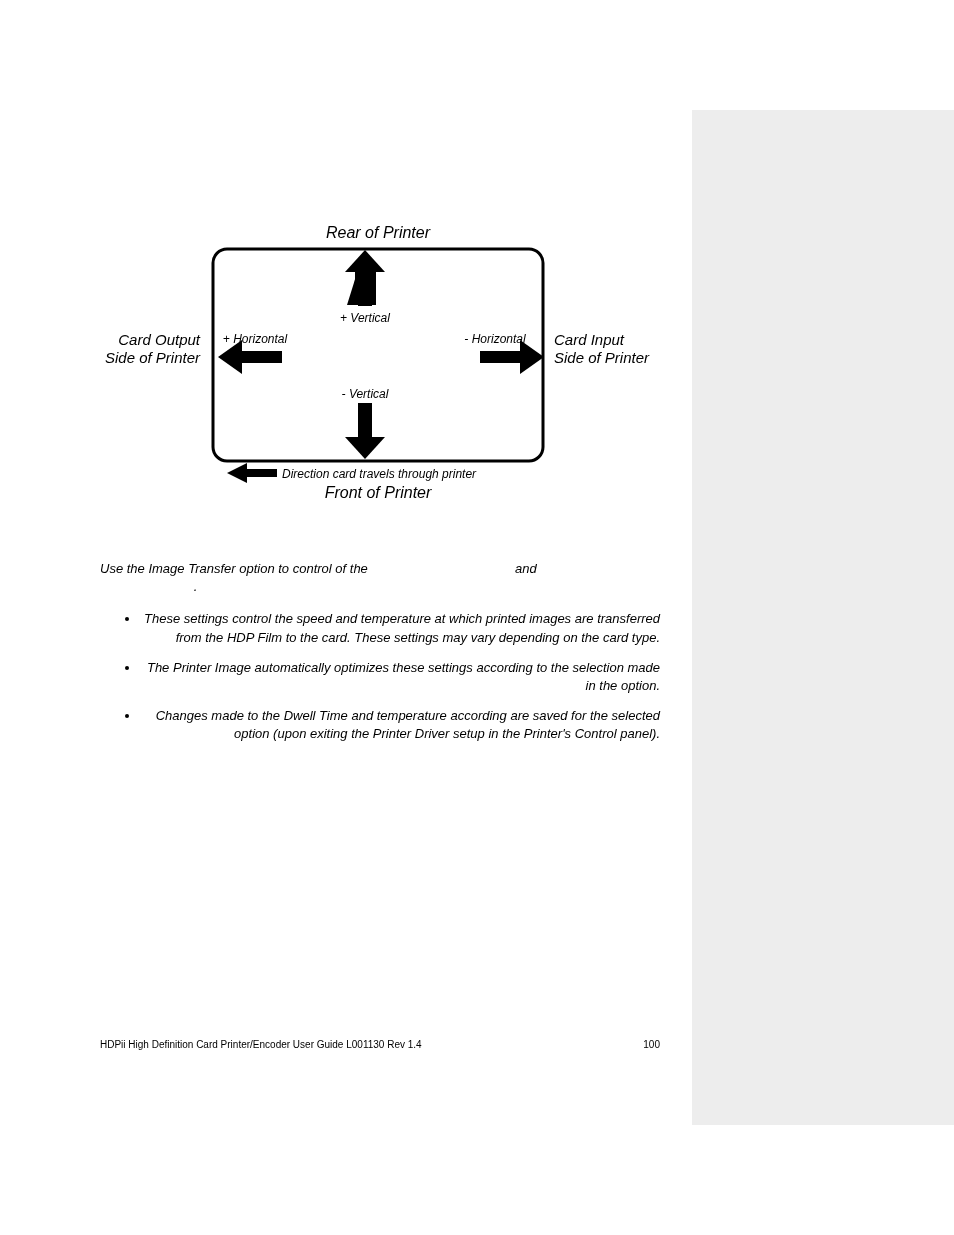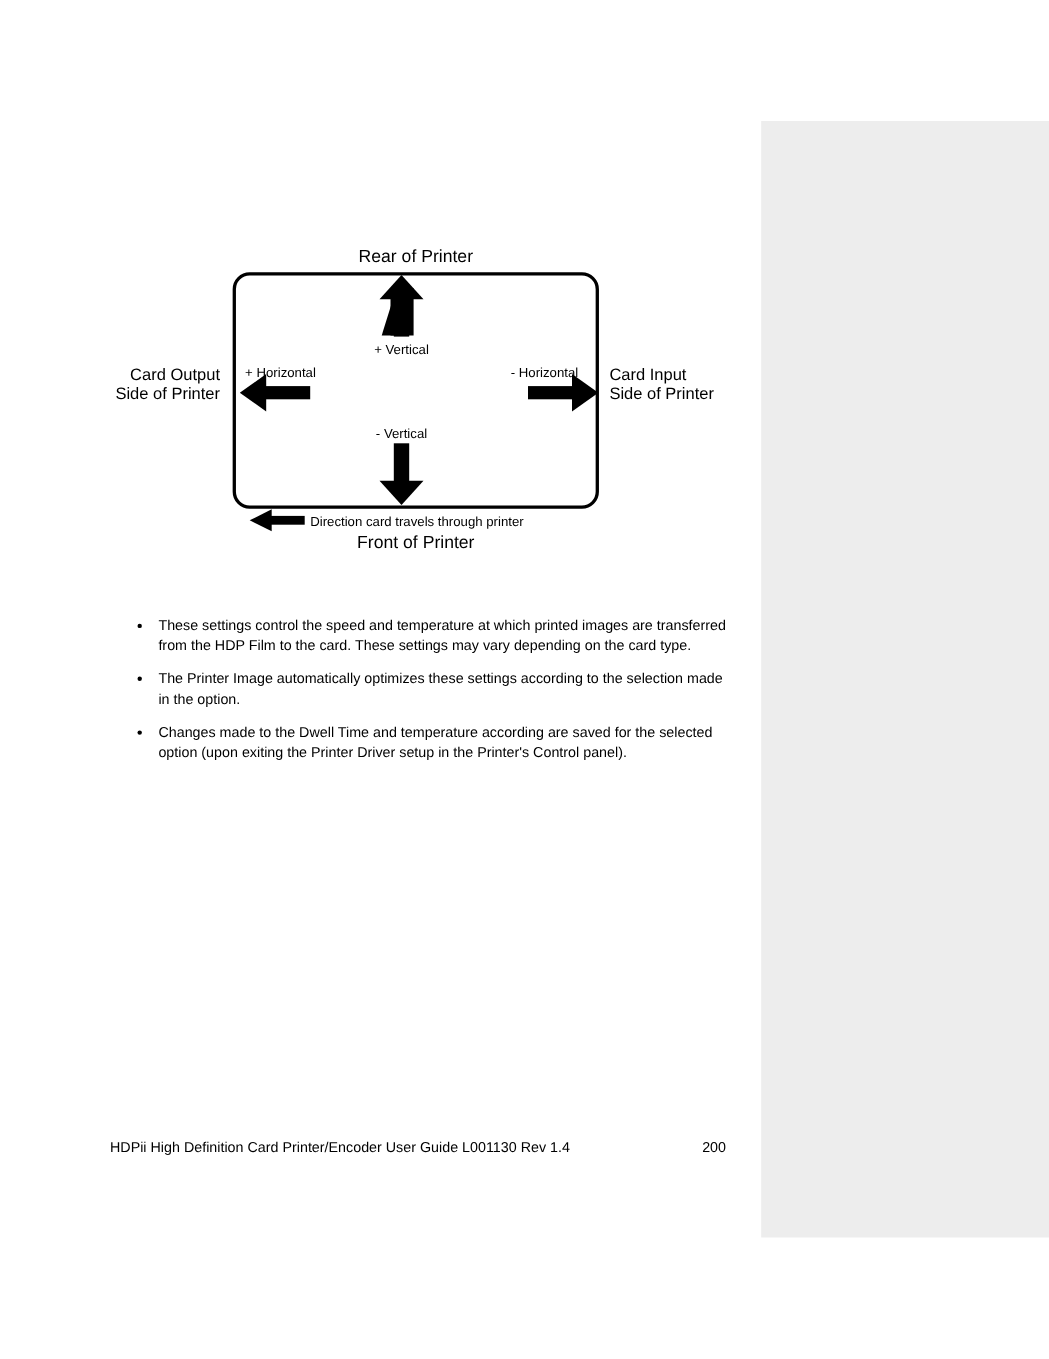--- a/index.html
+++ b/index.html
@@ -17,48 +17,50 @@
     right: 0;
     width: 262px;
     height: 1015px;
     background: #ededed;
   }
   .content {
     position: absolute;
     top: 110px;
     left: 100px;
     width: 560px;
+    font-style: italic;
   }
   .diagram-area {
     position: relative;
     width: 560px;
     height: 290px;
     margin-top: 110px;
     margin-bottom: 50px;
   }
   .intro {
     font-size: 13px;
     line-height: 1.4;
   }
   ul {
     padding-left: 40px;
     margin-top: 14px;
+    text-align: right;
   }
   ul li {
     font-size: 13px;
     line-height: 1.4;
     margin-bottom: 12px;
     padding-left: 4px;
   }
   .footer {
     position: absolute;
     bottom: 185px;
     left: 100px;
     width: 560px;
-    font-size: 13px;
+    font-size: 10px;
   }
   .footer-row { display: flex; justify-content: space-between; align-items: baseline; }
   .thick-arrow { stroke: none; fill: #000; }
   .box { fill: none; stroke: #000; stroke-width: 3; }
   .dlabel { font-family: Arial, Helvetica, sans-serif; }
 </style>
 </head>
 <body>
 
 <div class="gray-sidebar"></div>
@@ -104,27 +106,35 @@
       <text class="dlabel" x="395" y="123" font-size="12" text-anchor="middle">- Horizontal</text>
 
       <g>
         <rect x="145" y="249" width="32" height="8" fill="#000"></rect>
         <polygon fill="#000" points="147,243 147,263 127,253"></polygon>
       </g>
       <text class="dlabel" x="182" y="258" font-size="12" text-anchor="start">Direction card travels through printer</text>
     </svg>
   </div>
 
+  <p class="intro">
+    <span>Use the Image Transfer option to control of the </span>
+    <span style="display:inline-block;width:140px;"></span>
+    <span> and </span>
+    <br>
+    <span style="display:inline-block;width:90px;"></span>
+    <span>.</span>
+  </p>
 
   <ul>
     <li>These settings control the speed and temperature at which printed images are transferred from the HDP Film to the card. These settings may vary depending on the card type.</li>
     <li>The Printer Image automatically optimizes these settings according to the selection made in the                    option.</li>
     <li>Changes made to the Dwell Time and temperature according are saved for the selected                      option (upon exiting the Printer Driver setup in the Printer's Control panel).</li>
   </ul>
 
 </div>
 
 <div class="footer">
   <div class="footer-row">
     <span>HDPii High Definition Card Printer/Encoder User Guide    L001130 Rev 1.4</span>
-    <span>200</span>
+    <span>100</span>
   </div>
 </div>
 
 </body></html>

